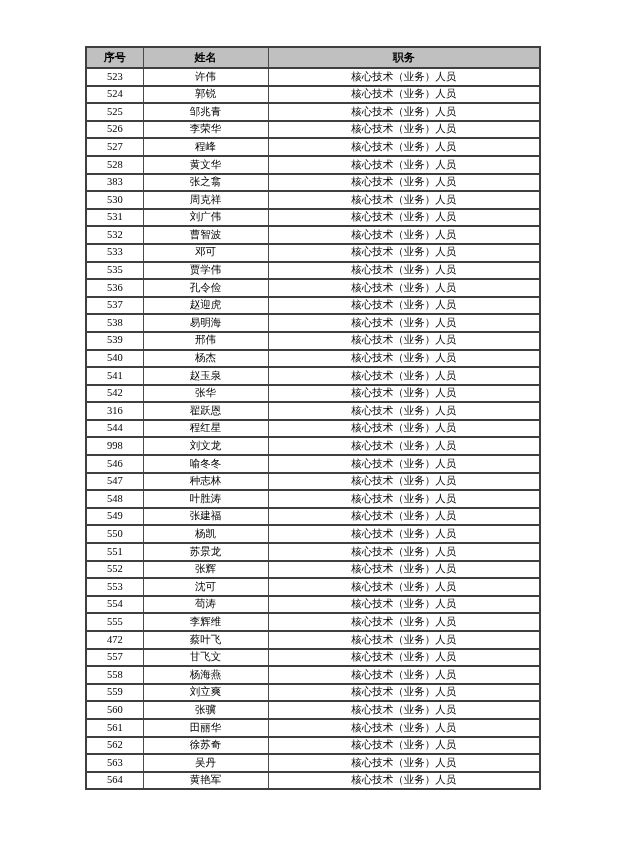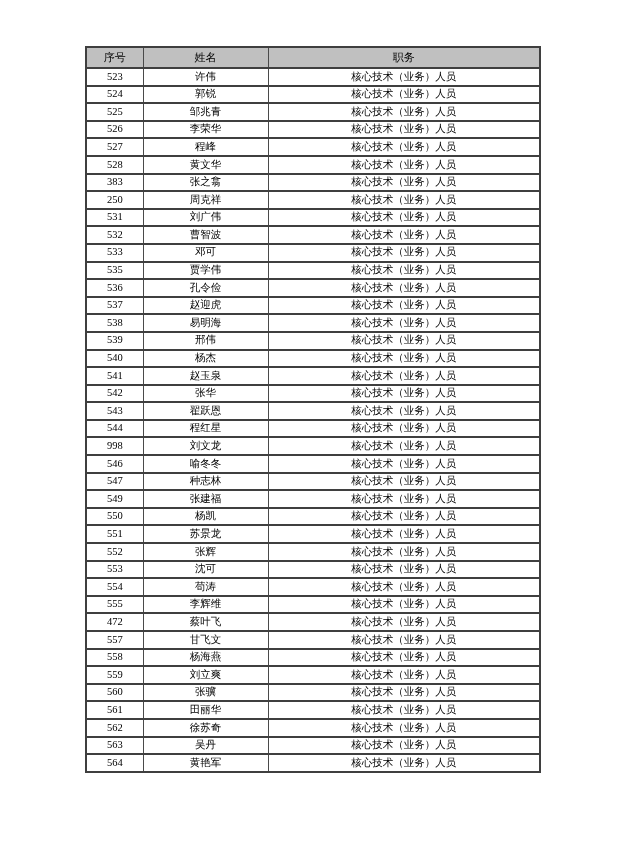--- a/index.html
+++ b/index.html
@@ -35,21 +35,21 @@
     vertical-align: middle;
     padding: 0;
     font-size: 10.5px;
     line-height: 1;
     color: #000000;
     white-space: nowrap;
     overflow: hidden;
   }
   table.roster th {
     background: #c0c0c0;
-    font-weight: normal;
+    font-weight: bold;
     height: 19px;
     font-size: 11px;
   }
   table.roster td {
     height: 15.6px;
     background: #ffffff;
   }
   table.roster { border: 2px solid #3f3f3f; }
 </style>
 </head>
@@ -99,21 +99,21 @@
           <td>528</td>
           <td>黄文华</td>
           <td>核心技术（业务）人员</td>
         </tr>
         <tr>
           <td>383</td>
           <td>张之翕</td>
           <td>核心技术（业务）人员</td>
         </tr>
         <tr>
-          <td>250</td>
+          <td>530</td>
           <td>周克祥</td>
           <td>核心技术（业务）人员</td>
         </tr>
         <tr>
           <td>531</td>
           <td>刘广伟</td>
           <td>核心技术（业务）人员</td>
         </tr>
         <tr>
           <td>532</td>
@@ -159,21 +159,21 @@
           <td>541</td>
           <td>赵玉泉</td>
           <td>核心技术（业务）人员</td>
         </tr>
         <tr>
           <td>542</td>
           <td>张华</td>
           <td>核心技术（业务）人员</td>
         </tr>
         <tr>
-          <td>543</td>
+          <td>316</td>
           <td>翟跃恩</td>
           <td>核心技术（业务）人员</td>
         </tr>
         <tr>
           <td>544</td>
           <td>程红星</td>
           <td>核心技术（业务）人员</td>
         </tr>
         <tr>
           <td>998</td>
@@ -181,20 +181,25 @@
           <td>核心技术（业务）人员</td>
         </tr>
         <tr>
           <td>546</td>
           <td>喻冬冬</td>
           <td>核心技术（业务）人员</td>
         </tr>
         <tr>
           <td>547</td>
           <td>种志林</td>
+          <td>核心技术（业务）人员</td>
+        </tr>
+        <tr>
+          <td>548</td>
+          <td>叶胜涛</td>
           <td>核心技术（业务）人员</td>
         </tr>
         <tr>
           <td>549</td>
           <td>张建福</td>
           <td>核心技术（业务）人员</td>
         </tr>
         <tr>
           <td>550</td>
           <td>杨凯</td>

